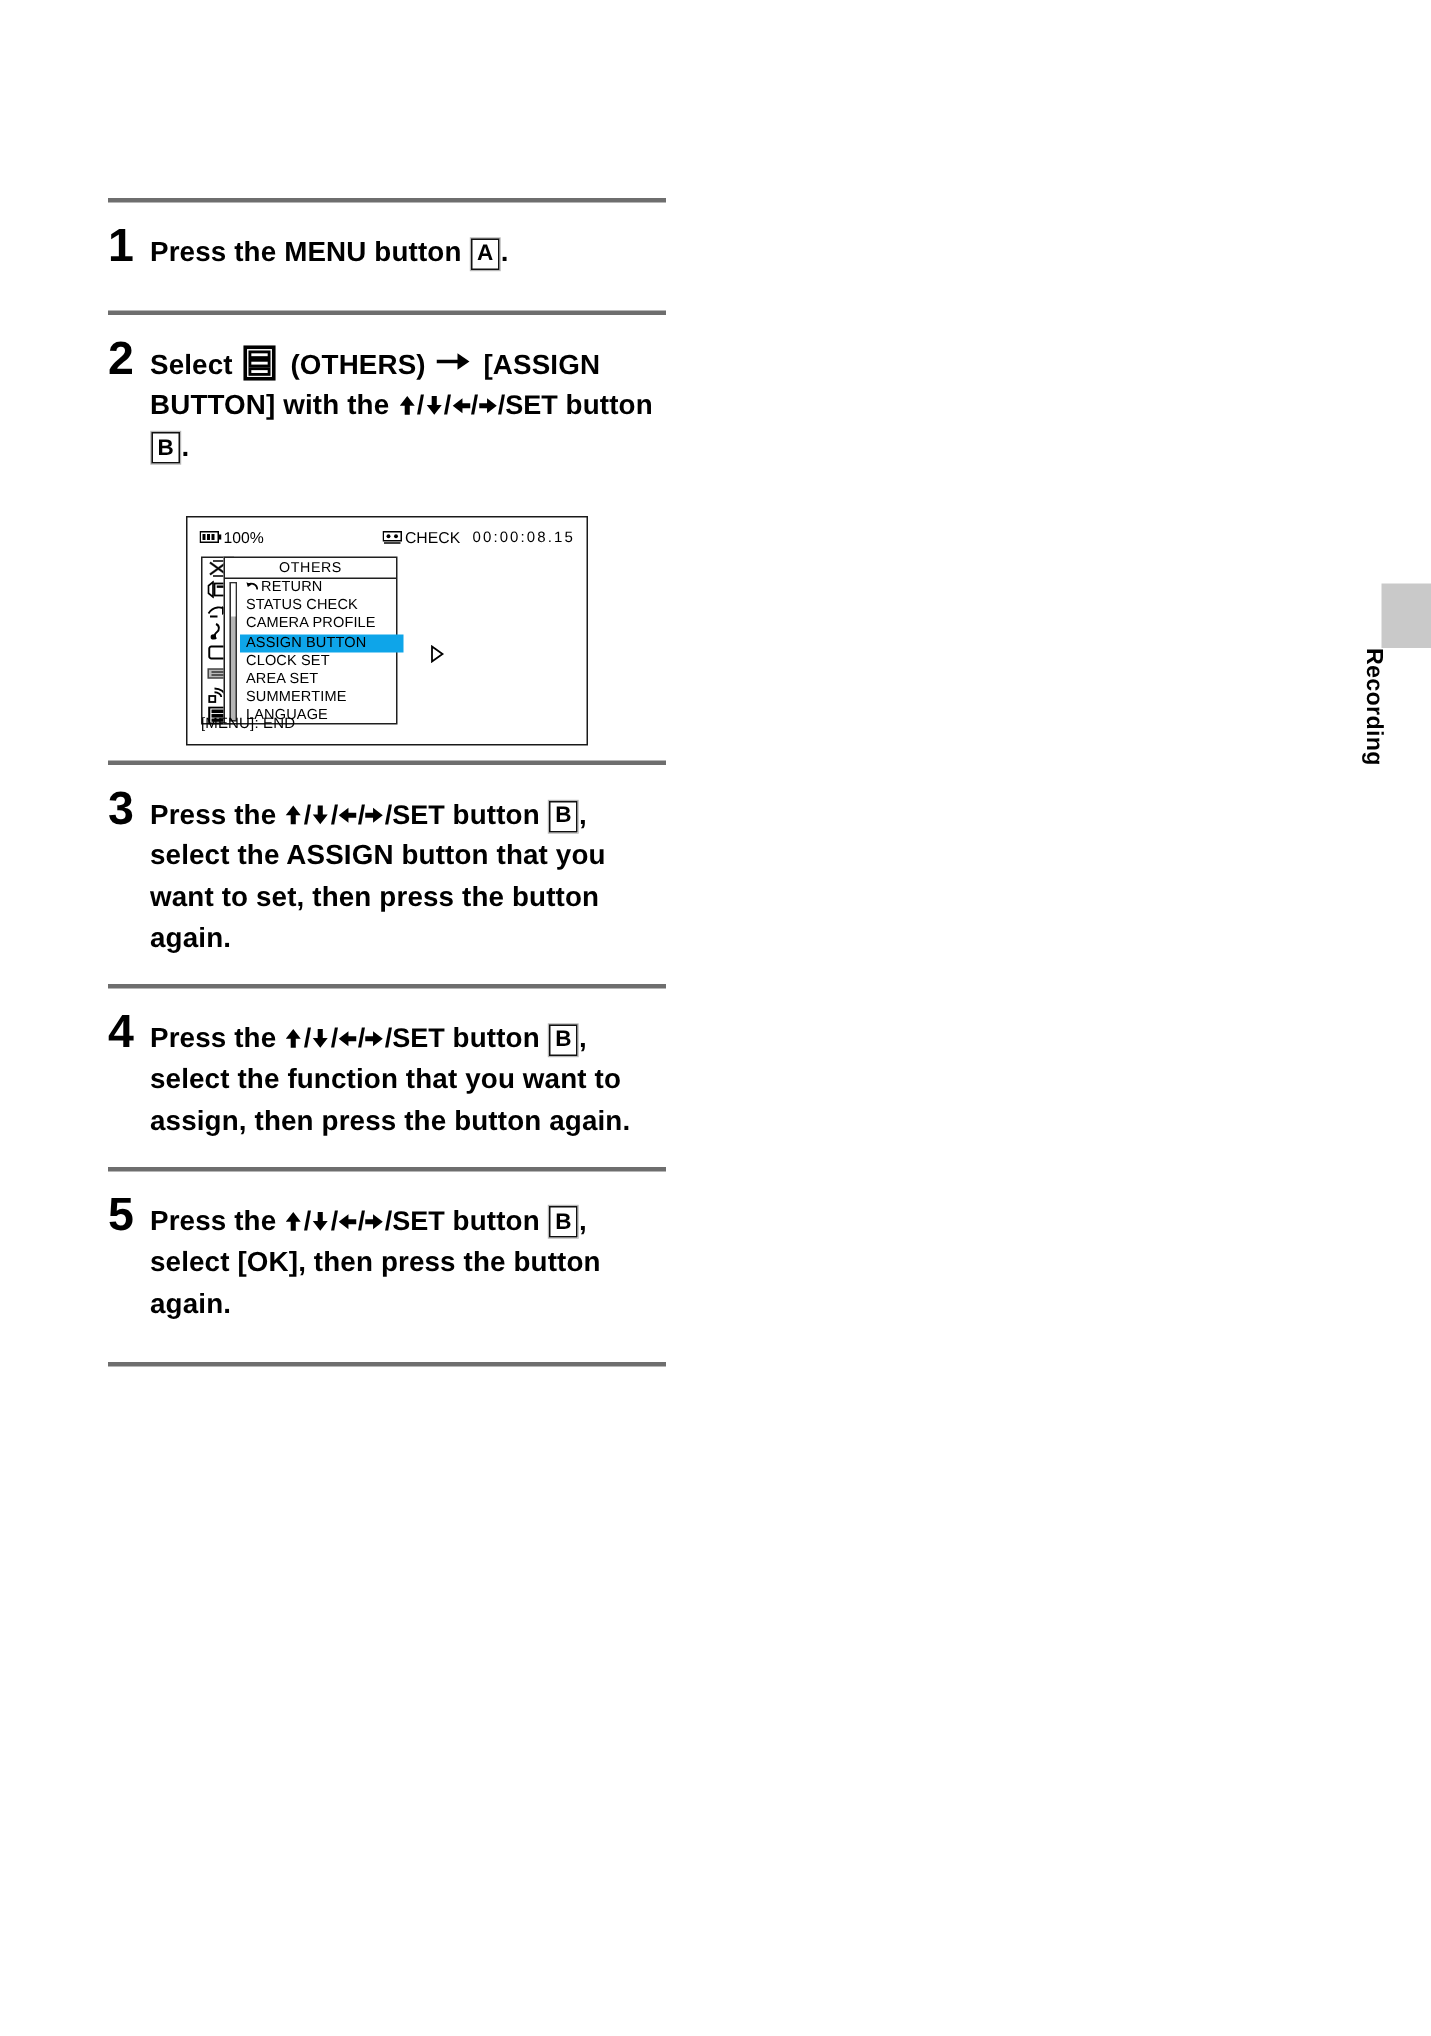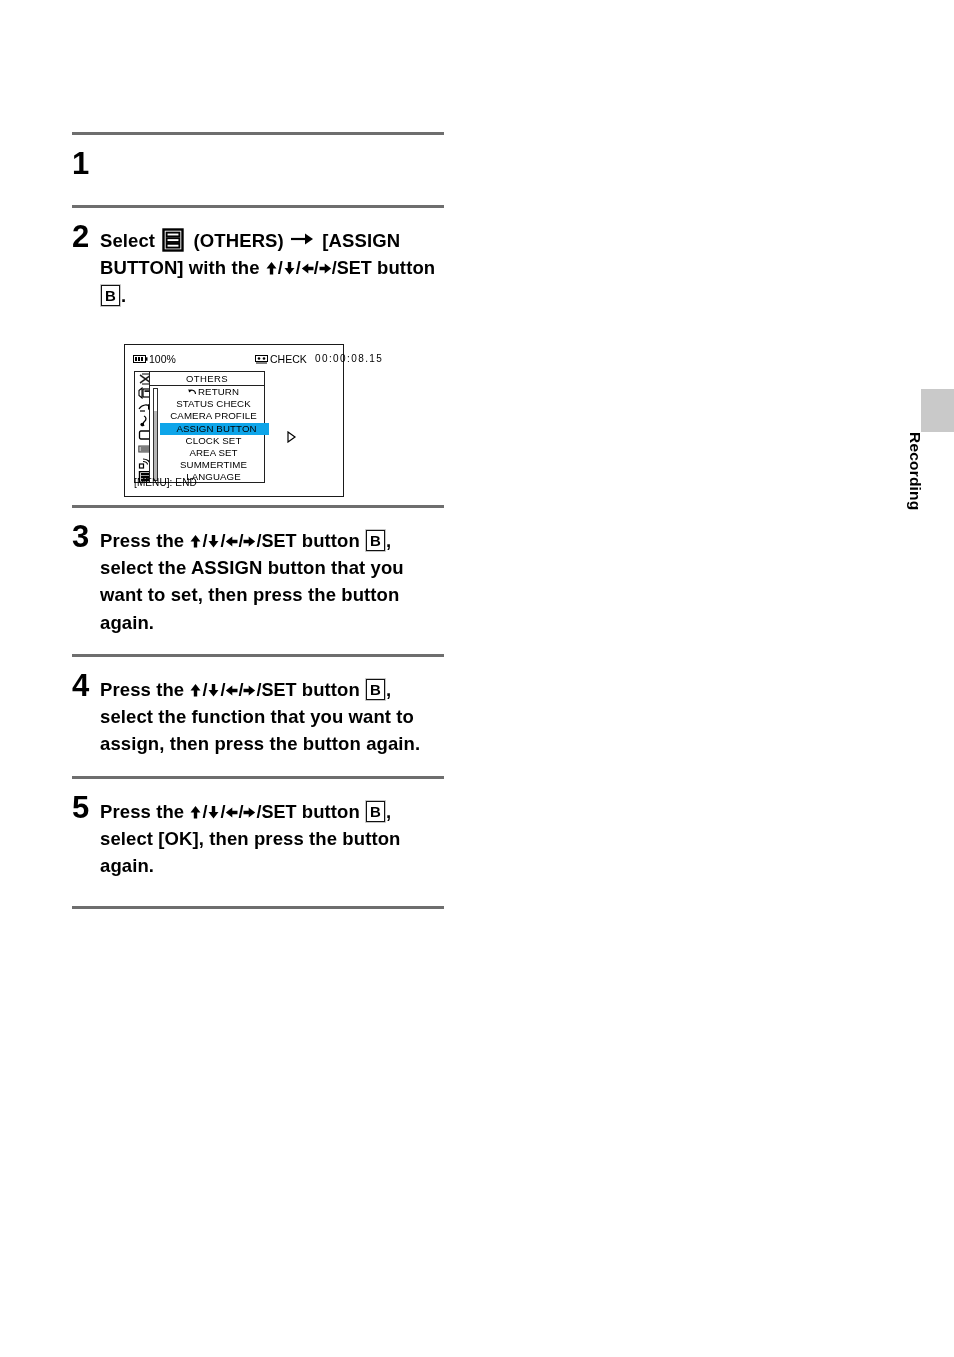--- a/index.html
+++ b/index.html
@@ -107,21 +107,21 @@
     height: 24px;
     vertical-align: -5px;
     margin: 0 4px 0 2px;
   }
 
   
   .lcd-wrap {
     position: absolute;
     left: 124px;
     top: 344px;
-    width: 220px;
+    width: 268px;
     height: 153px;
   }
   .lcd {
     position: absolute;
     inset: 0;
     border: 1.6px solid #1a1a1a;
     background: #ffffff;
     box-sizing: border-box;
   }
   .lcd-status {
@@ -216,21 +216,20 @@
     left: 0; top: 0;
     width: 100%;
     height: 24%;
     background: #ffffff;
   }
   .menu-items {
     position: absolute;
     left: 12px;
     top: 14px;
     right: 1px;
-    text-align: center;
   }
   .menu-item {
     font-size: 9.7px;
     line-height: 12.2px;
     height: 12.2px;
     padding-left: 2px;
     white-space: nowrap;
     letter-spacing: 0.1px;
   }
   .menu-item.selected {
@@ -299,20 +298,23 @@
 <body>
 
 <div id="page">
 
   <div class="steps-col">
 
     <div class="rule"></div>
 
     <div class="step">
       <div class="step-num">1</div>
+      <div class="step-body">
+        <span>Press the MENU button </span><span class="keybox">A</span><span>.</span>
+      </div>
     </div>
 
     <div class="gap-after-step"></div>
     <div class="rule"></div>
 
     <div class="step">
       <div class="step-num">2</div>
       <div class="step-body">
         <span>Select </span><span class="others-icon"><svg width="22" height="24" viewBox="0 0 22 24">
               <rect x="1.5" y="1.5" width="19" height="21" fill="none" stroke="#000" stroke-width="2.4"></rect>

